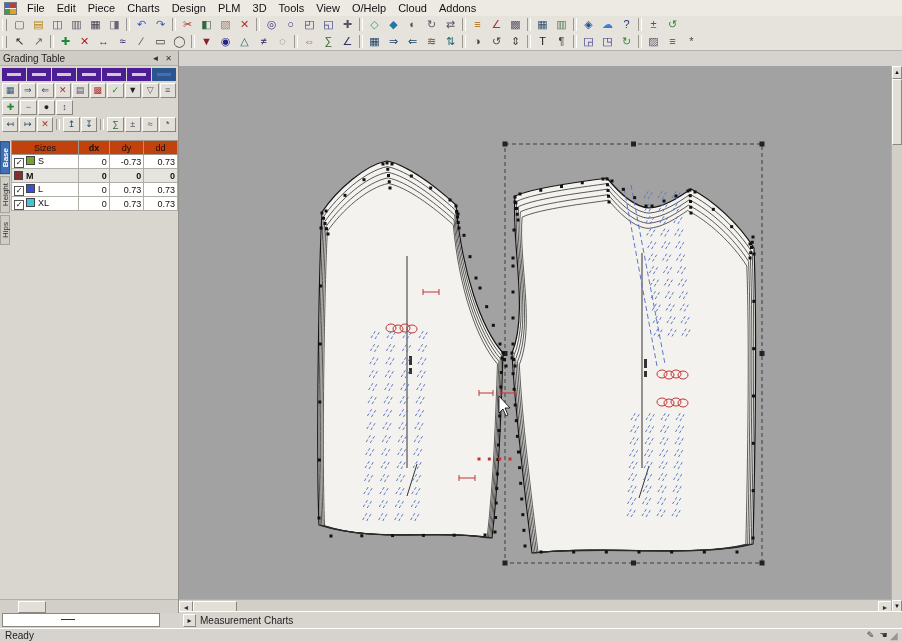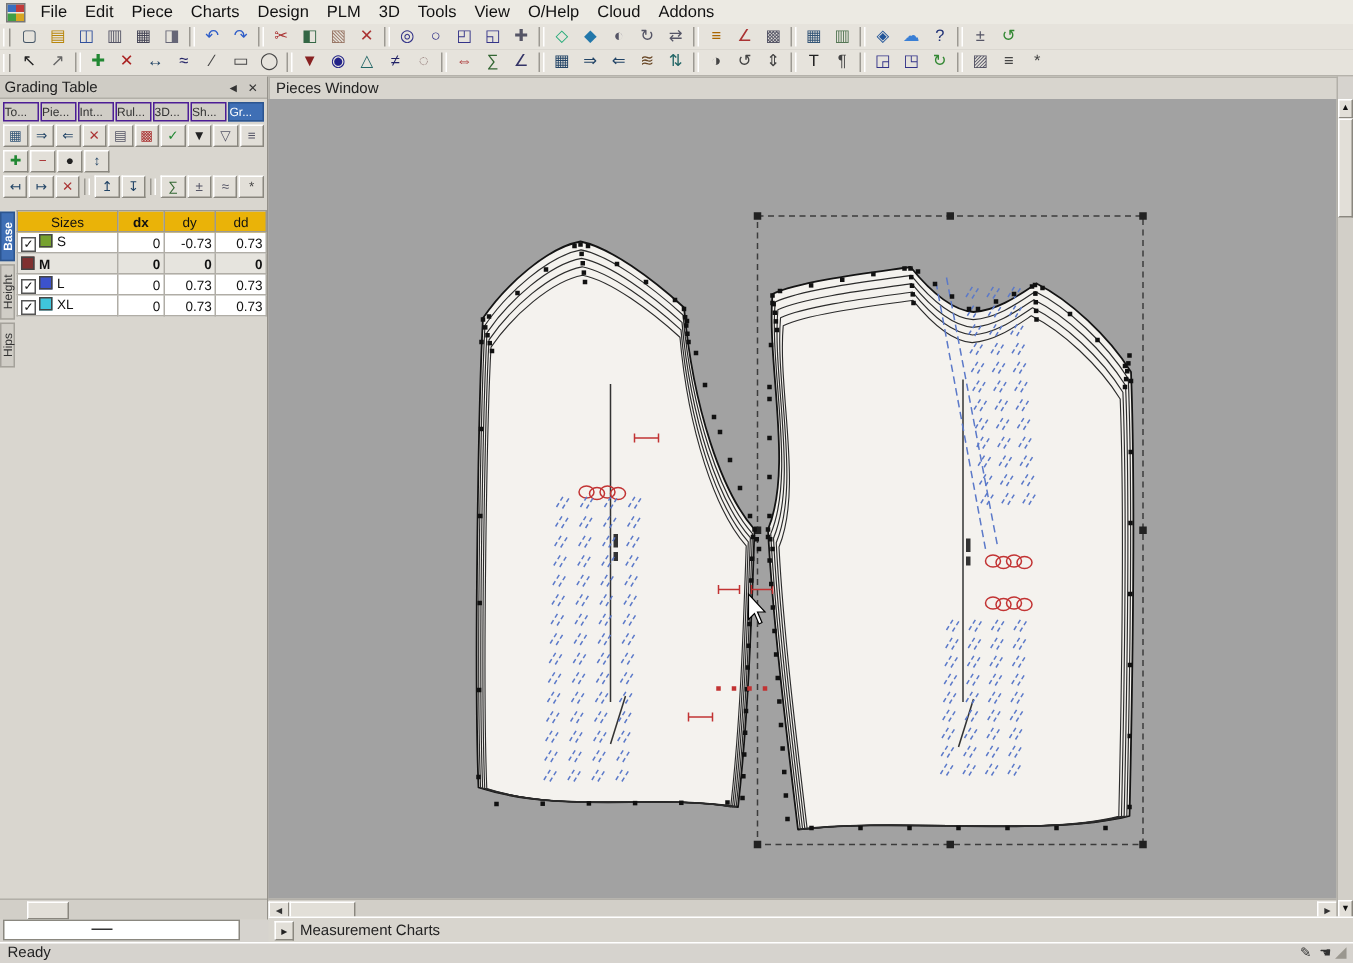--- a/index.html
+++ b/index.html
@@ -28,35 +28,35 @@
   
   .leftpanel{position:absolute;left:0;top:51px;width:178px;bottom:29px;
     background:#d9d6cf;border-right:1px solid #94918a;}
   .paneltitle{height:14px;background:#cfccc5;border-bottom:1px solid #b2afa8;
     display:flex;align-items:center;font-size:10px;padding:0 3px;color:#222;}
   .paneltitle .sp{flex:1;}
   .titico{width:11px;height:11px;font-size:8px;line-height:11px;text-align:center;color:#333;
     border:1px solid transparent;}
   .paneltabs{display:flex;gap:1px;margin:2px 2px 1px 2px;height:13px;}
   .ptab{flex:1;min-width:0;font-size:8px;line-height:11px;text-align:left;
-    background:#d0cdc6;border:1px solid #4c1d95;color:#333;overflow:hidden;white-space:nowrap;cursor:default;}
+    background:#d0cdc6;border:5px solid #4c1d95;color:#333;overflow:hidden;white-space:nowrap;cursor:default;}
   .ptab.active{background:#3f6fb5;border-color:#2c558f;color:#fff;}
   .panelicons{display:flex;align-items:center;gap:1px;padding:1px 2px;}
   .pbtn{width:15px;height:13px;line-height:12px;text-align:center;font-size:9px;
     background:#e2dfd8;border:1px solid;border-color:#fff #8a877f #8a877f #fff;cursor:default;}
   .psep{width:2px;height:11px;margin:0 2px;border-left:1px solid #9c9992;border-right:1px solid #fff;}
   
   .sidetabs{position:absolute;left:0;top:90px;width:10px;display:flex;flex-direction:column;gap:2px;}
   .stab{writing-mode:vertical-rl;transform:rotate(180deg);font-size:8px;line-height:9px;
     padding:6px 0;text-align:center;background:#d0cdc6;border:1px solid #a5a29b;color:#333;cursor:default;}
   .stab.active{background:#3f6fb5;border-color:#2c558f;color:#fff;font-weight:bold;}
   
   .tablewrap{position:absolute;left:11px;top:89px;}
   table.sizetable{border-collapse:collapse;background:#fff;font-size:9px;}
-  .sizetable th{background:#eab308;border:1px solid #9c9992;font-weight:normal;
+  .sizetable th{background:#c2410c;border:1px solid #9c9992;font-weight:normal;
     height:13px;padding:0 2px;font-size:9px;}
   .sizetable td{border:1px solid #b0ada6;height:13px;padding:0 2px;white-space:nowrap;}
   .sizetable td.num{text-align:right;width:30px;}
   .sizetable td.szc{width:70px;text-align:left;}
   .sizetable tr.base{font-weight:bold;background:#e6e4de;}
   .cbx{display:inline-block;width:8px;height:8px;border:1px solid #555;background:#fff;
     font-size:8px;line-height:7px;text-align:center;vertical-align:-1px;margin-right:2px;}
   .swatch{display:inline-block;width:7px;height:7px;border:1px solid #444;vertical-align:-1px;margin-right:3px;}
   .panel-hscroll{position:absolute;left:0;right:0;bottom:0;height:13px;background:#d2cfc8;
     border-top:1px solid #b2afa8;}
@@ -302,23 +302,20 @@
         </tbody>
     </table>
   </div>
 
   <div class="panel-hscroll">
     <span class="thumb"></span>
   </div>
 </div>
 
 <div class="main">
-  <div class="pieces-title">
-    <span>Pieces Window</span>
-  </div>
   <div class="canvas">
     <svg viewBox="0 0 713 534" preserveAspectRatio="none">
 
       <g>
         <rect x="326" y="78" width="257" height="419" fill="none" stroke="#3c3c3c" stroke-width="1" stroke-dasharray="4 3"></rect>
         <g fill="#222">
           <rect x="323.5" y="75.5" width="5" height="5"></rect>
             <rect x="452" y="75.5" width="5" height="5"></rect>
             <rect x="580.5" y="75.5" width="5" height="5"></rect>
           <rect x="323.5" y="285" width="5" height="5"></rect>

